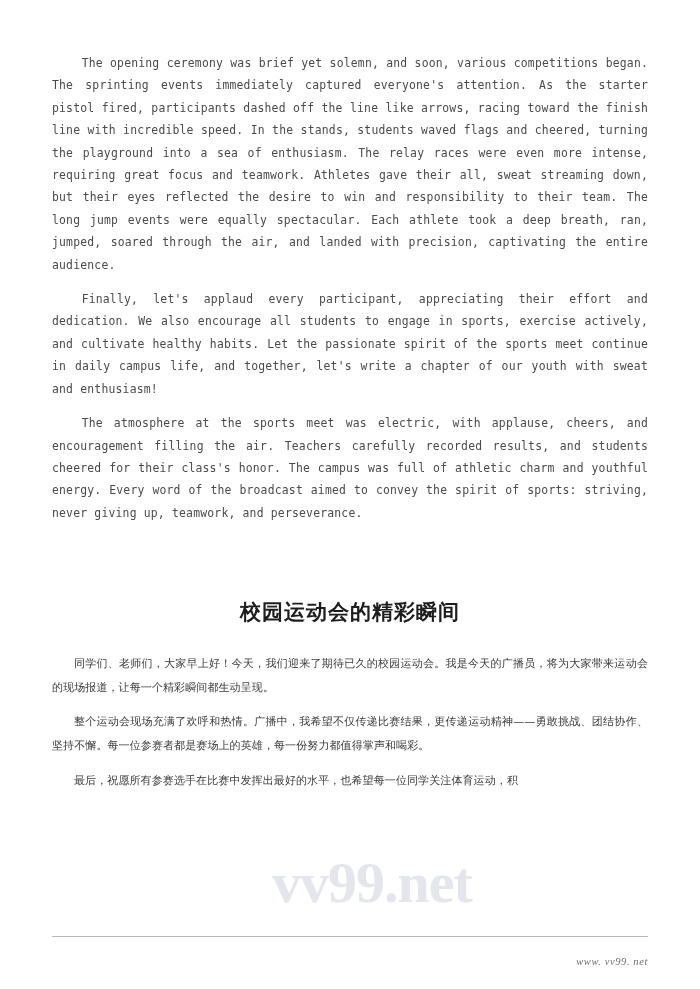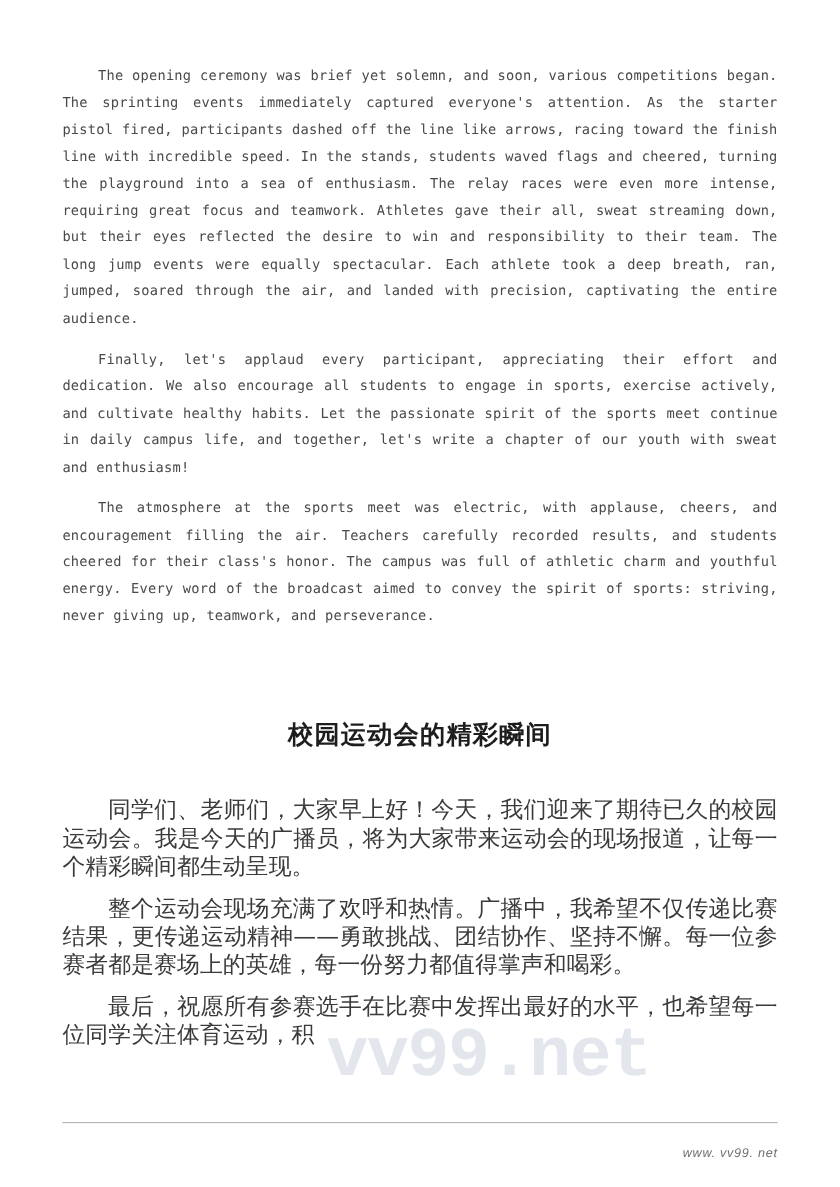--- a/index.html
+++ b/index.html
@@ -21,21 +21,21 @@
     height: 989px;
     box-sizing: border-box;
     padding: 52px 52px 0 52px;
   }
 
   
   .watermark {
     position: absolute;
     left: 272px;
     top: 849px;
-    font-family: Liberation Mono, monospace;
+    font-family: Liberation Serif, serif;
     font-weight: bold;
     font-size: 58px;
     letter-spacing: -1px;
     color: #e3e6ec;
     white-space: nowrap;
     pointer-events: none;
     user-select: none;
     z-index: 0;
   }
 
@@ -69,28 +69,28 @@
     text-align: center;
     font-family: "DejaVu Sans", "Liberation Sans", sans-serif;
     font-weight: bold;
     font-size: 21px;
     letter-spacing: 1px;
     color: #1d1d1d;
   }
 
   .title-block {
     margin-top: 74px;
-    margin-bottom: 38px;
+    margin-bottom: 26px;
   }
 
   
   p.cn {
     margin: 0;
     font-family: "DejaVu Sans", "Liberation Sans", sans-serif;
-    font-size: 19px;
+    font-size: 11px;
     line-height: 23.6px;
     color: #3a3a3a;
     text-align: justify;
     text-indent: 2em;
     letter-spacing: 0.1px;
   }
   p.cn + p.cn {
     margin-top: 11px;
   }
 
@@ -103,21 +103,21 @@
     z-index: 2;
   }
   .footer-rule {
     height: 1px;
     background: #b9b9b9;
     width: 100%;
   }
   .footer-url {
     margin-top: 19px;
     text-align: right;
-    font-family: Liberation Sans, sans-serif;
+    font-family: Liberation Serif, serif;
     font-style: italic;
     font-size: 10.5px;
     letter-spacing: 0.6px;
     color: #6f6f6f;
   }
 </style>
 </head>
 <body>
 
 <div class="page">

